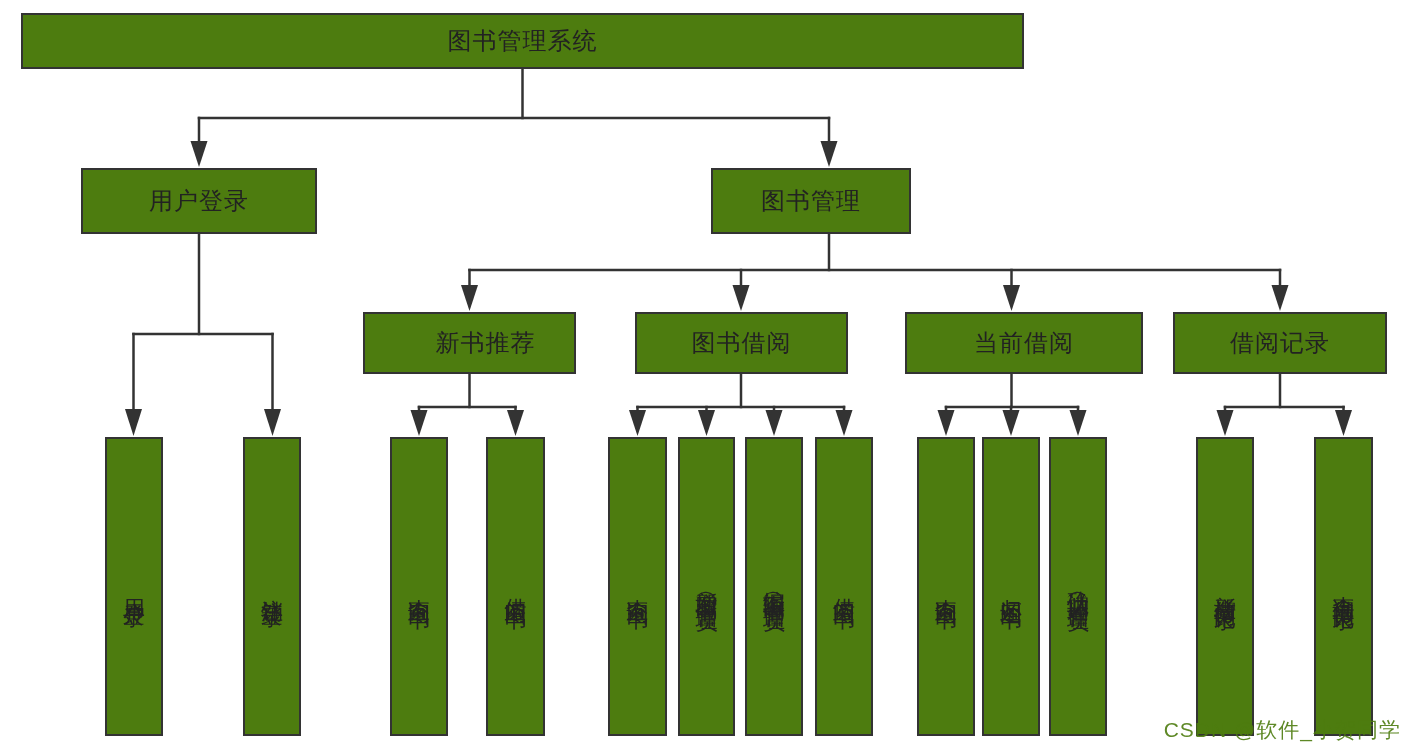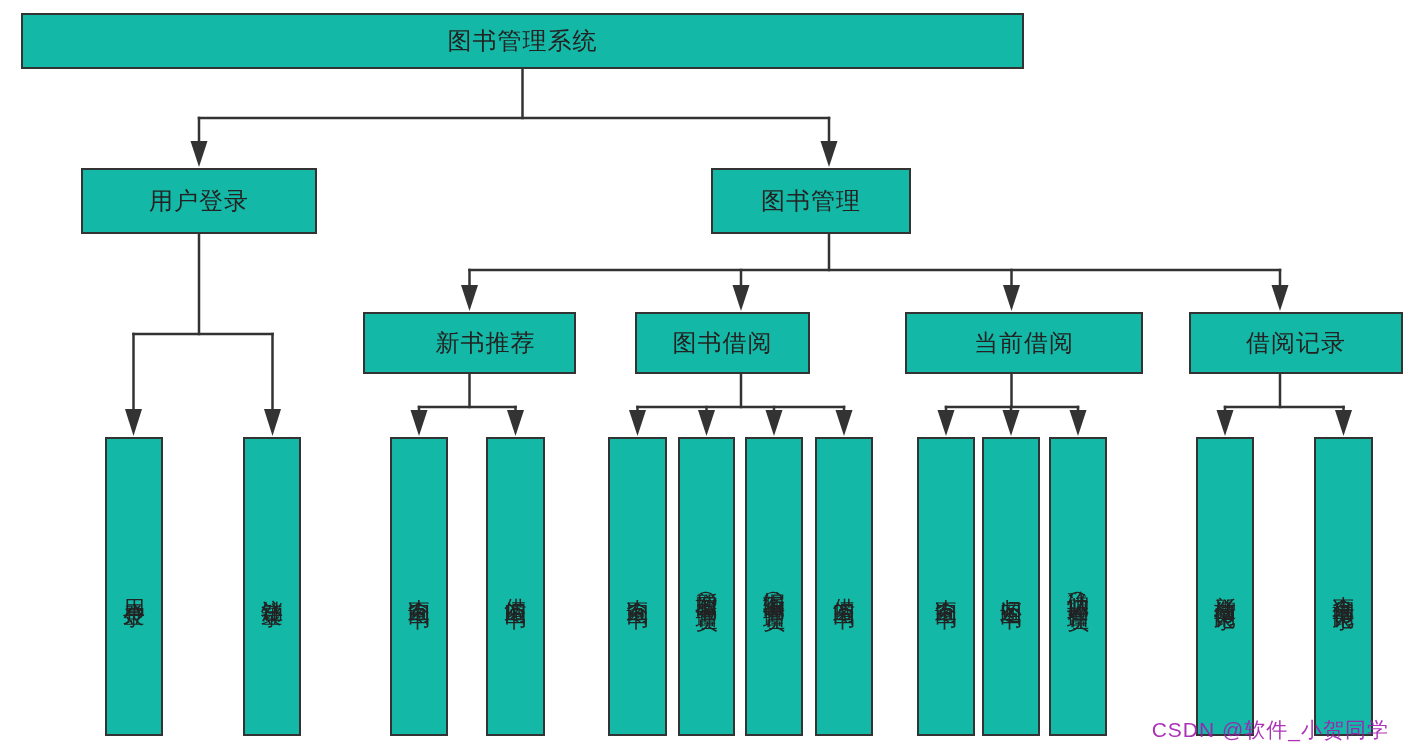--- a/index.html
+++ b/index.html
@@ -17,45 +17,45 @@
   }
   #connectors {
     position: absolute;
     left: 0;
     top: 0;
     z-index: 0;
   }
   .node {
     position: absolute;
     box-sizing: border-box;
-    background: #14b8a6;
+    background: #4d7c0f;
     border: 2.5px solid #333333;
     color: #222222;
     display: flex;
     align-items: center;
     justify-content: center;
     z-index: 1;
     font-size: 24px;
     letter-spacing: 1px;
     text-align: center;
     line-height: 1.2;
   }
   .vnode {
     writing-mode: vertical-rl;
     font-size: 22px;
     letter-spacing: 3px;
     line-height: 1;
   }
   #watermark {
     position: absolute;
-    right: 16px;
+    right: 4px;
     bottom: 3px;
     z-index: 5;
     font-size: 21px;
-    color: #a21caf;
+    color: #4d7c0f;
     opacity: 0.9;
     letter-spacing: 1px;
     white-space: nowrap;
     text-align: right;
   }
 </style>
 </head>
 <body>
 
 <div id="canvas">
@@ -128,23 +128,23 @@
       <polygon points="1335,410 1352,410 1343.5,436"></polygon>
     </g>
   </svg>
 
   <div class="node" style="left:21px; top:13px; width:1003px; height:56px;">图书管理系统</div>
 
   <div class="node" style="left:81px; top:168px; width:236px; height:66px;">用户登录</div>
   <div class="node" style="left:711px; top:168px; width:200px; height:66px;">图书管理</div>
 
   <div class="node" style="left:363px; top:312px; width:213px; height:62px;padding-left:32px;">新书推荐</div>
-  <div class="node" style="left:635px; top:312px; width:175px; height:62px;">图书借阅</div>
+  <div class="node" style="left:635px; top:312px; width:213px; height:62px;">图书借阅</div>
   <div class="node" style="left:905px; top:312px; width:238px; height:62px;">当前借阅</div>
-  <div class="node" style="left:1173px; top:312px; width:214px; height:62px;margin-left:16px;">借阅记录</div>
+  <div class="node" style="left:1173px; top:312px; width:214px; height:62px;">借阅记录</div>
 
   <div class="node vnode" style="left:105px; top:437px; width:58px; height:299px;">用户登录</div>
   <div class="node vnode" style="left:243px; top:437px; width:58px; height:299px;">注销登录</div>
 
   <div class="node vnode" style="left:390px; top:437px; width:58px; height:299px;">查询图书</div>
   <div class="node vnode" style="left:486px; top:437px; width:59px; height:299px;">借阅图书</div>
 
   <div class="node vnode" style="left:608px; top:437px; width:59px; height:299px;">查询图书</div>
   <div class="node vnode" style="left:678px; top:437px; width:57px; height:299px;">新增图书（管理员）</div>
   <div class="node vnode" style="left:745px; top:437px; width:58px; height:299px;">编辑图书（管理员）</div>

